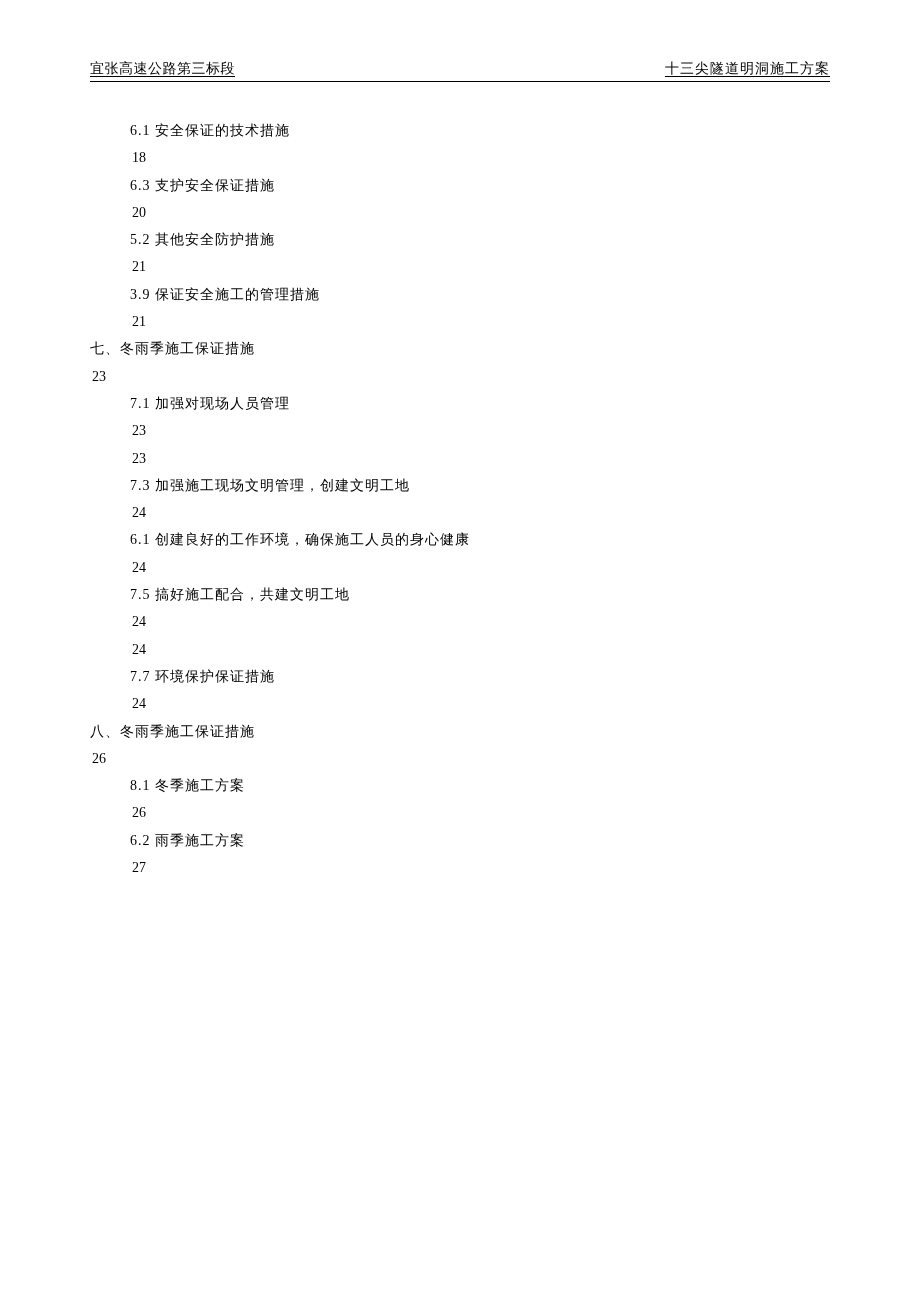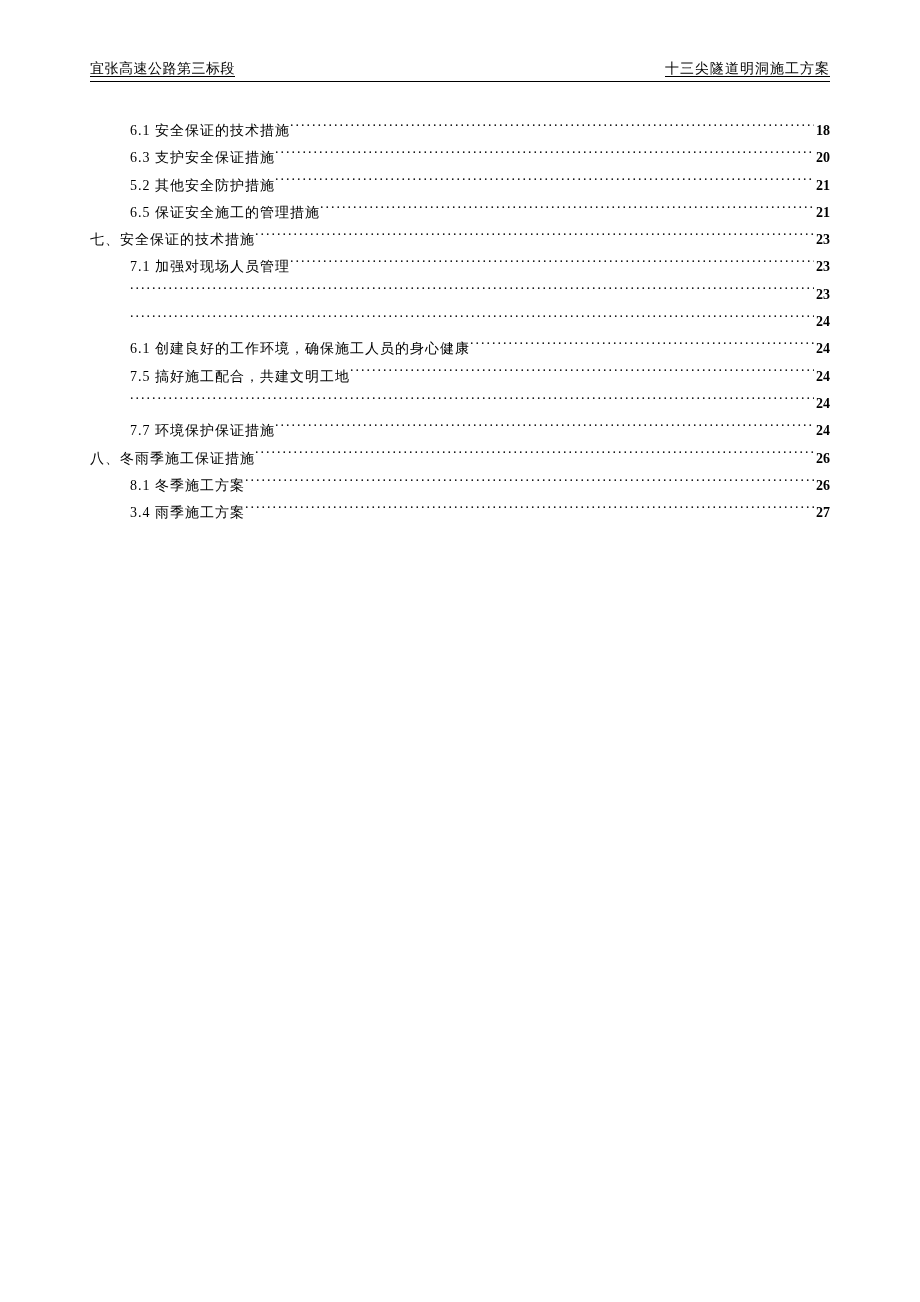--- a/index.html
+++ b/index.html
@@ -36,20 +36,21 @@
     .header-right {
       letter-spacing: 1px;
     }
     .toc {
       line-height: 1.95;
     }
     .toc-line {
       display: flex;
       align-items: baseline;
       white-space: nowrap;
+      flex-direction: column;
     }
     .toc-line.sub {
       padding-left: 40px;
     }
     .toc-line.section {
       padding-left: 0px;
     }
     .toc-label {
       flex-shrink: 0;
       letter-spacing: 1px;
@@ -66,21 +67,20 @@
       content: "..................................................................................................................................................................";
       position: absolute;
       left: 0;
       right: 0;
       bottom: 0;
       color: #000;
     }
     .toc-page {
       flex-shrink: 0;
       padding-left: 2px;
-      font-weight: bold;
     }
   </style>
 </head>
 <body>
 
 <div class="header">
   <span class="header-left">宜张高速公路第三标段</span>
   <span class="header-right">十三尖隧道明洞施工方案</span>
 </div>
 
@@ -94,39 +94,40 @@
       <span class="toc-label">6.3 支护安全保证措施</span>
       <span class="toc-dots"></span>
       <span class="toc-page">20</span>
     </div>
     <div class="toc-line sub">
       <span class="toc-label">5.2 其他安全防护措施</span>
       <span class="toc-dots"></span>
       <span class="toc-page">21</span>
     </div>
     <div class="toc-line sub">
-      <span class="toc-label">6.5 保证安全施工的管理措施</span>
+      <span class="toc-label">3.9 保证安全施工的管理措施</span>
       <span class="toc-dots"></span>
       <span class="toc-page">21</span>
     </div>
     <div class="toc-line section">
-      <span class="toc-label">七、安全保证的技术措施</span>
+      <span class="toc-label">七、冬雨季施工保证措施</span>
       <span class="toc-dots"></span>
       <span class="toc-page">23</span>
     </div>
     <div class="toc-line sub">
       <span class="toc-label">7.1 加强对现场人员管理</span>
       <span class="toc-dots"></span>
       <span class="toc-page">23</span>
     </div>
     <div class="toc-line sub">
       <span class="toc-dots"></span>
       <span class="toc-page">23</span>
     </div>
     <div class="toc-line sub">
+      <span class="toc-label">7.3 加强施工现场文明管理，创建文明工地</span>
       <span class="toc-dots"></span>
       <span class="toc-page">24</span>
     </div>
     <div class="toc-line sub">
       <span class="toc-label">6.1 创建良好的工作环境，确保施工人员的身心健康</span>
       <span class="toc-dots"></span>
       <span class="toc-page">24</span>
     </div>
     <div class="toc-line sub">
       <span class="toc-label">7.5 搞好施工配合，共建文明工地</span>
@@ -146,17 +147,17 @@
       <span class="toc-label">八、冬雨季施工保证措施</span>
       <span class="toc-dots"></span>
       <span class="toc-page">26</span>
     </div>
     <div class="toc-line sub">
       <span class="toc-label">8.1 冬季施工方案</span>
       <span class="toc-dots"></span>
       <span class="toc-page">26</span>
     </div>
     <div class="toc-line sub">
-      <span class="toc-label">3.4 雨季施工方案</span>
+      <span class="toc-label">6.2 雨季施工方案</span>
       <span class="toc-dots"></span>
       <span class="toc-page">27</span>
     </div>
   </div>
 
 </body></html>

